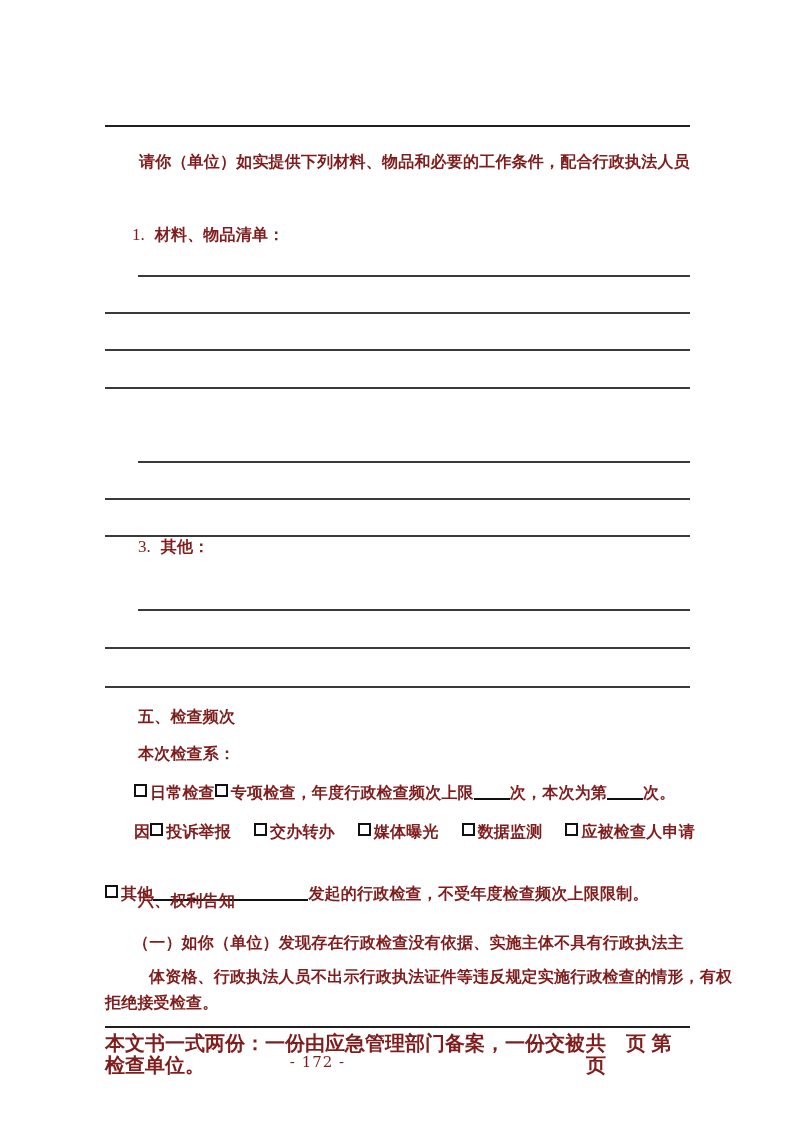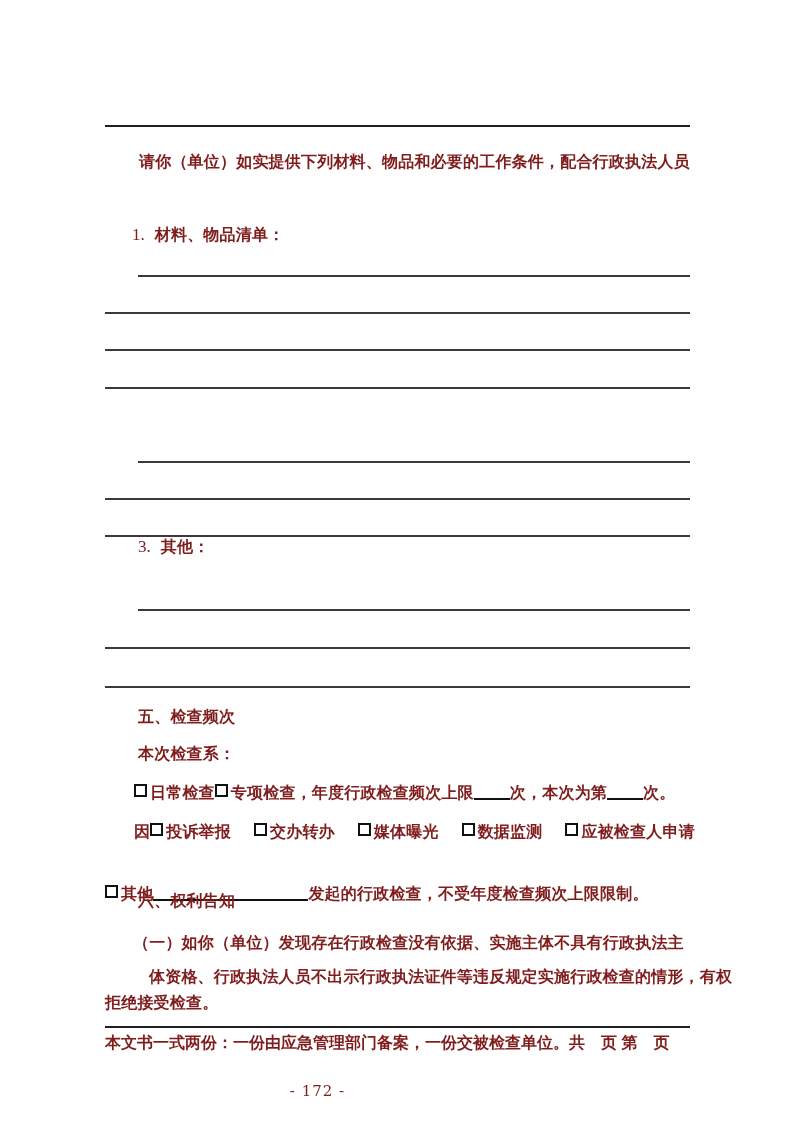--- a/index.html
+++ b/index.html
@@ -46,26 +46,26 @@
     border-bottom:2px solid #111;
     height:15px;
     vertical-align:-2px;
   }
   .w36{width:36px;}
   .w155{width:155px;}
   .footer-row{
     position:absolute;
     left:105px;top:1032px;width:585px;
     height:22px;line-height:22px;
-    display:flex;justify-content:flex-start;
-    font-size:16px;letter-spacing:0;
+    display:flex;justify-content:center;
+    font-size:20px;letter-spacing:0;
   }
   .pagenum{
     position:absolute;
-    left:0;top:1082px;width:635px;
+    left:0;top:1053px;width:635px;
     text-align:center;
     font-family:"DejaVu Serif","Liberation Serif",serif;
     font-weight:400;font-size:15px;letter-spacing:1px;
   }
 </style>
 </head>
 <body>
 
 <div class="page">
 

